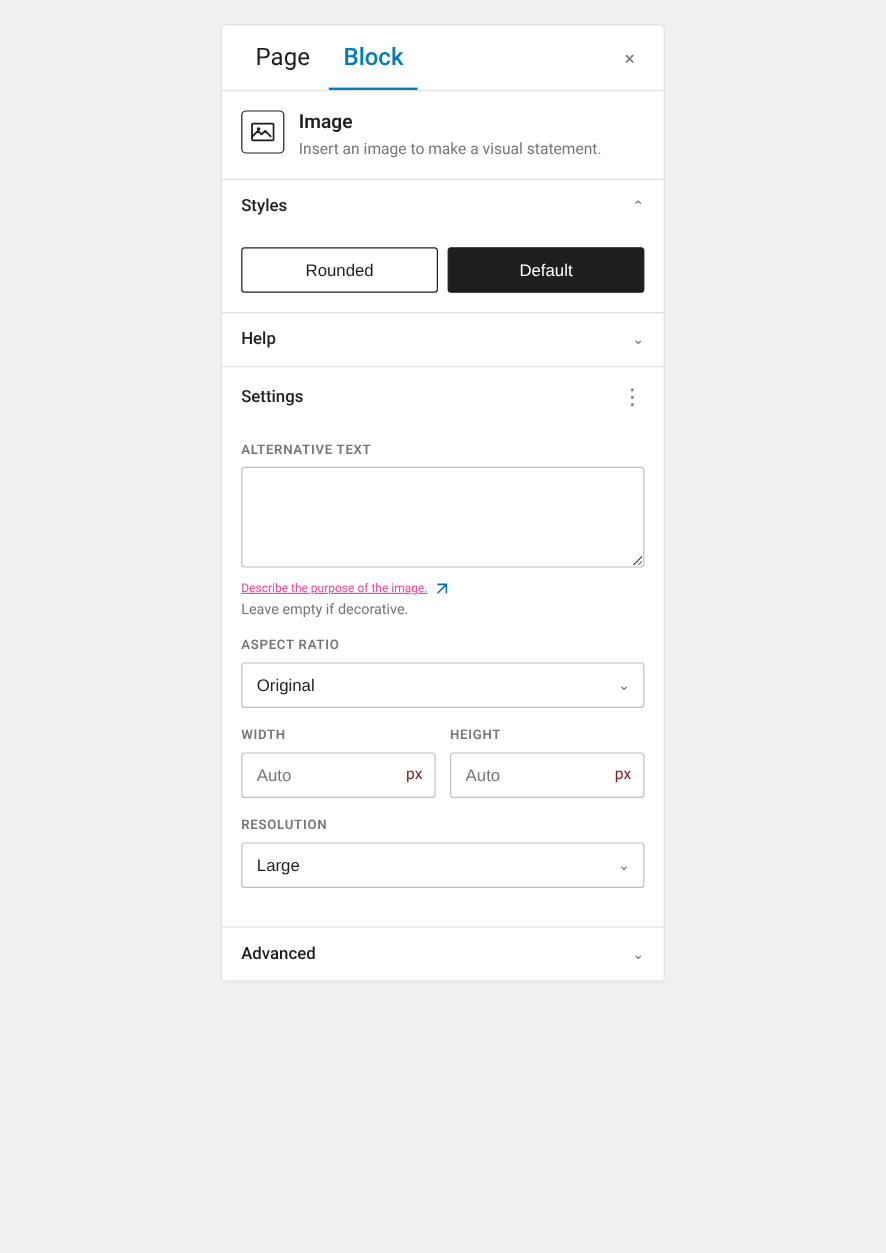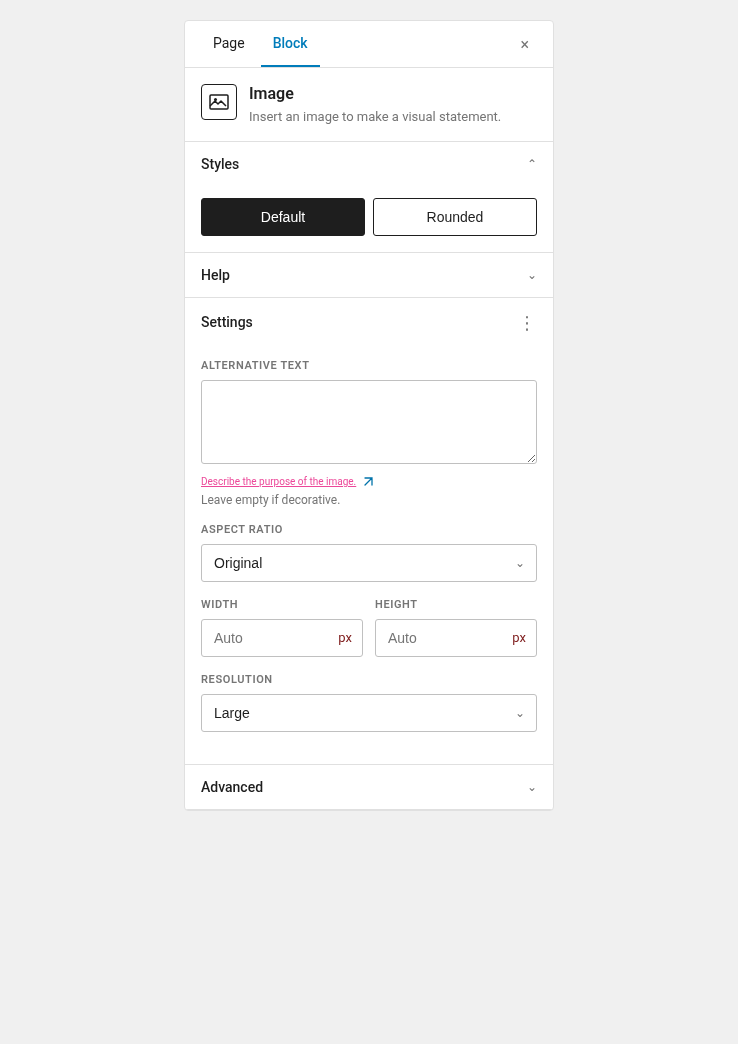--- a/index.html
+++ b/index.html
@@ -30,21 +30,21 @@
     .tab-bar {
       display: flex;
       align-items: center;
       border-bottom: 1px solid #e0e0e0;
       padding: 0 16px;
       position: relative;
     }
 
     .tab {
       padding: 14px 12px;
-      font-size: 14px;
+      font-size: 20px;
       color: #1e1e1e;
       cursor: pointer;
       border-bottom: 2px solid transparent;
       margin-right: 4px;
     }
 
     .tab.active {
       border-bottom: 2px solid #007cba;
       color: #007cba;
       font-weight: 500;
@@ -300,22 +300,22 @@
     </div>
   </div>
 
   <div class="section">
     <div class="section-header">
       <span class="section-title">Styles</span>
       <span class="chevron">⌃</span>
     </div>
     <div class="styles-content">
       <div class="style-buttons">
+        <button class="style-btn style-btn-rounded">Rounded</button>
         <button class="style-btn style-btn-default">Default</button>
-        <button class="style-btn style-btn-rounded">Rounded</button>
       </div>
     </div>
   </div>
 
   <div class="section">
     <div class="section-header">
       <span class="section-title">Help</span>
       <span class="chevron">⌄</span>
     </div>
   </div>

